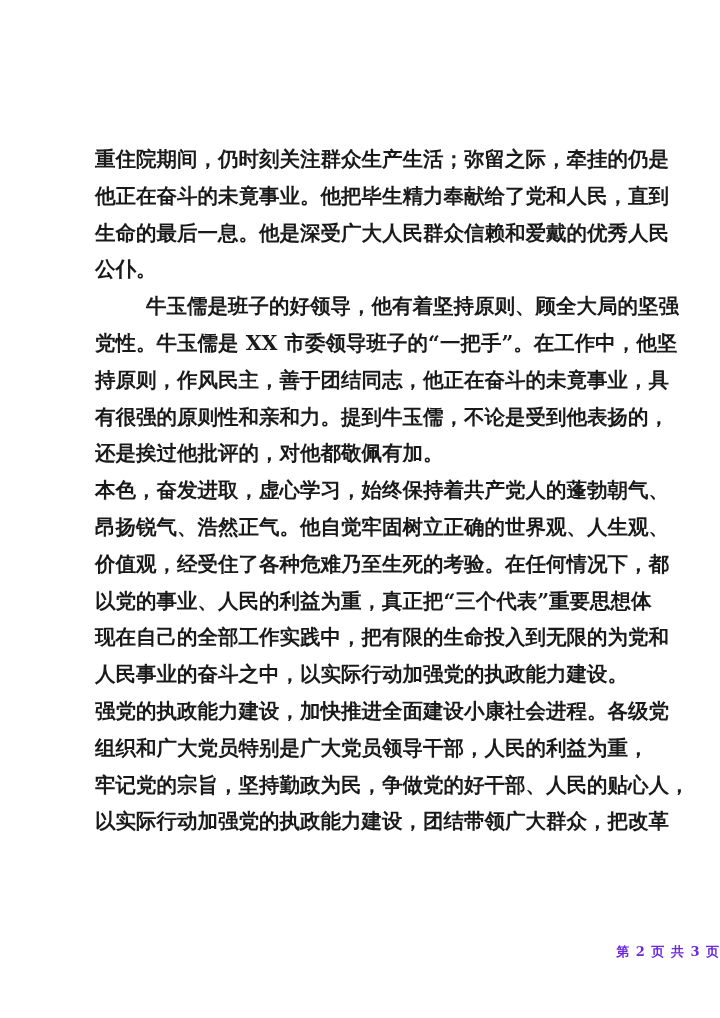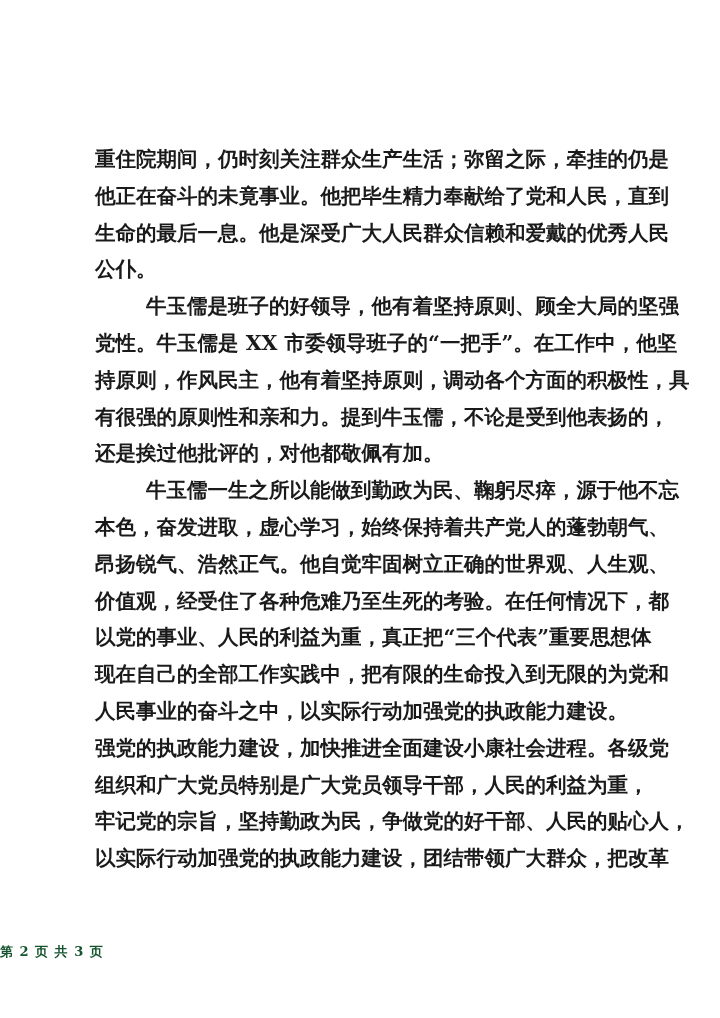--- a/index.html
+++ b/index.html
@@ -42,44 +42,43 @@
       text-align-last: left;
     }
     .line.indent {
       padding-left: 51px;
     }
     .footer {
       position: absolute;
       left: 0;
       width: 720px;
       top: 933px;
-      text-align: left;
+      text-align: right;
       font-size: 13px;
-      color: #14532d;
+      color: #6d28d9;
       letter-spacing: 1px;
     }
   </style>
 </head>
 <body>
 
 <div class="page">
   <div class="body-text">
 
     <div class="line">重住院期间，仍时刻关注群众生产生活；弥留之际，牵挂的仍是</div>
     <div class="line">他正在奋斗的未竟事业。他把毕生精力奉献给了党和人民，直到</div>
     <div class="line">生命的最后一息。他是深受广大人民群众信赖和爱戴的优秀人民</div>
     <div class="line last">公仆。</div>
 
     <div class="line indent">牛玉儒是班子的好领导，他有着坚持原则、顾全大局的坚强</div>
     <div class="line">党性。牛玉儒是 XX 市委领导班子的“一把手”。在工作中，他坚</div>
-    <div class="line">持原则，作风民主，他有着坚持原则，调动各个方面的积极性，具</div>
+    <div class="line">持原则，作风民主，善于团结同志，他正在奋斗的未竟事业，具</div>
     <div class="line">有很强的原则性和亲和力。提到牛玉儒，不论是受到他表扬的，</div>
     <div class="line last">还是挨过他批评的，对他都敬佩有加。</div>
 
-    <div class="line indent">牛玉儒一生之所以能做到勤政为民、鞠躬尽瘁，源于他不忘</div>
     <div class="line">本色，奋发进取，虚心学习，始终保持着共产党人的蓬勃朝气、</div>
     <div class="line">昂扬锐气、浩然正气。他自觉牢固树立正确的世界观、人生观、</div>
     <div class="line">价值观，经受住了各种危难乃至生死的考验。在任何情况下，都</div>
     <div class="line">以党的事业、人民的利益为重，真正把“三个代表”重要思想体</div>
     <div class="line">现在自己的全部工作实践中，把有限的生命投入到无限的为党和</div>
     <div class="line last">人民事业的奋斗之中，以实际行动加强党的执政能力建设。</div>
 
     <div class="line">强党的执政能力建设，加快推进全面建设小康社会进程。各级党</div>
     <div class="line">组织和广大党员特别是广大党员领导干部，人民的利益为重，</div>
     <div class="line">牢记党的宗旨，坚持勤政为民，争做党的好干部、人民的贴心人，</div>

